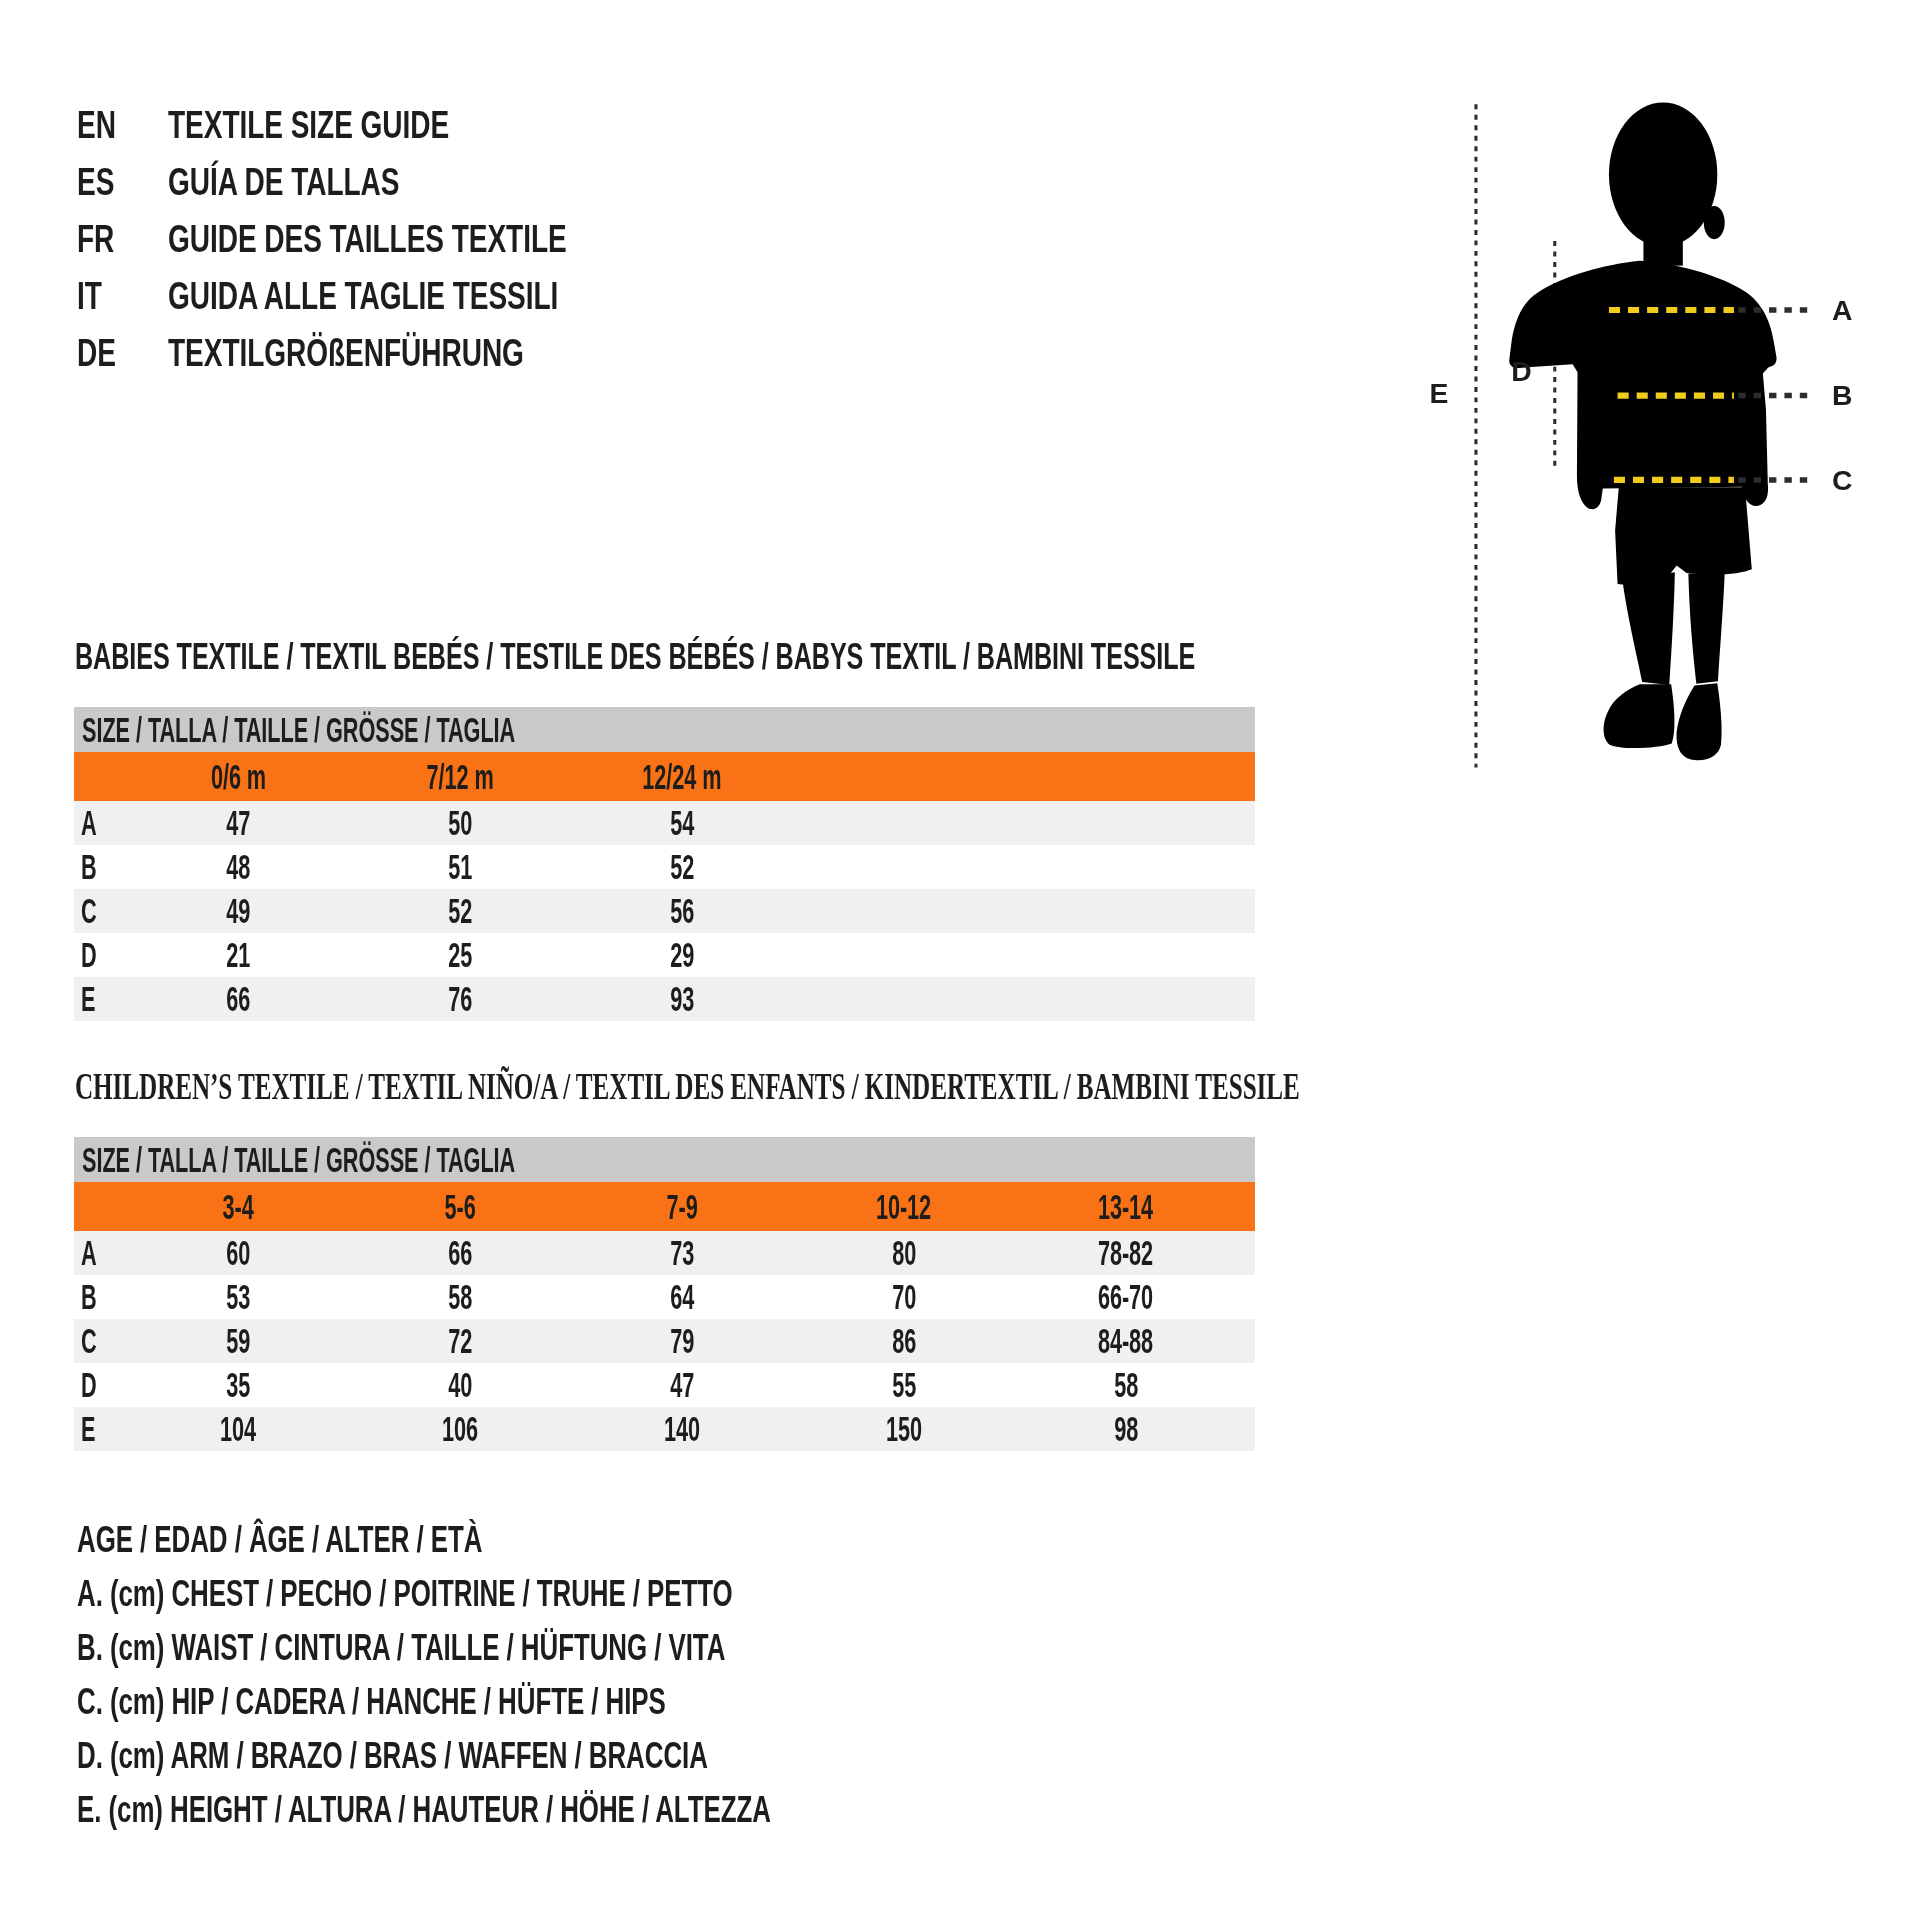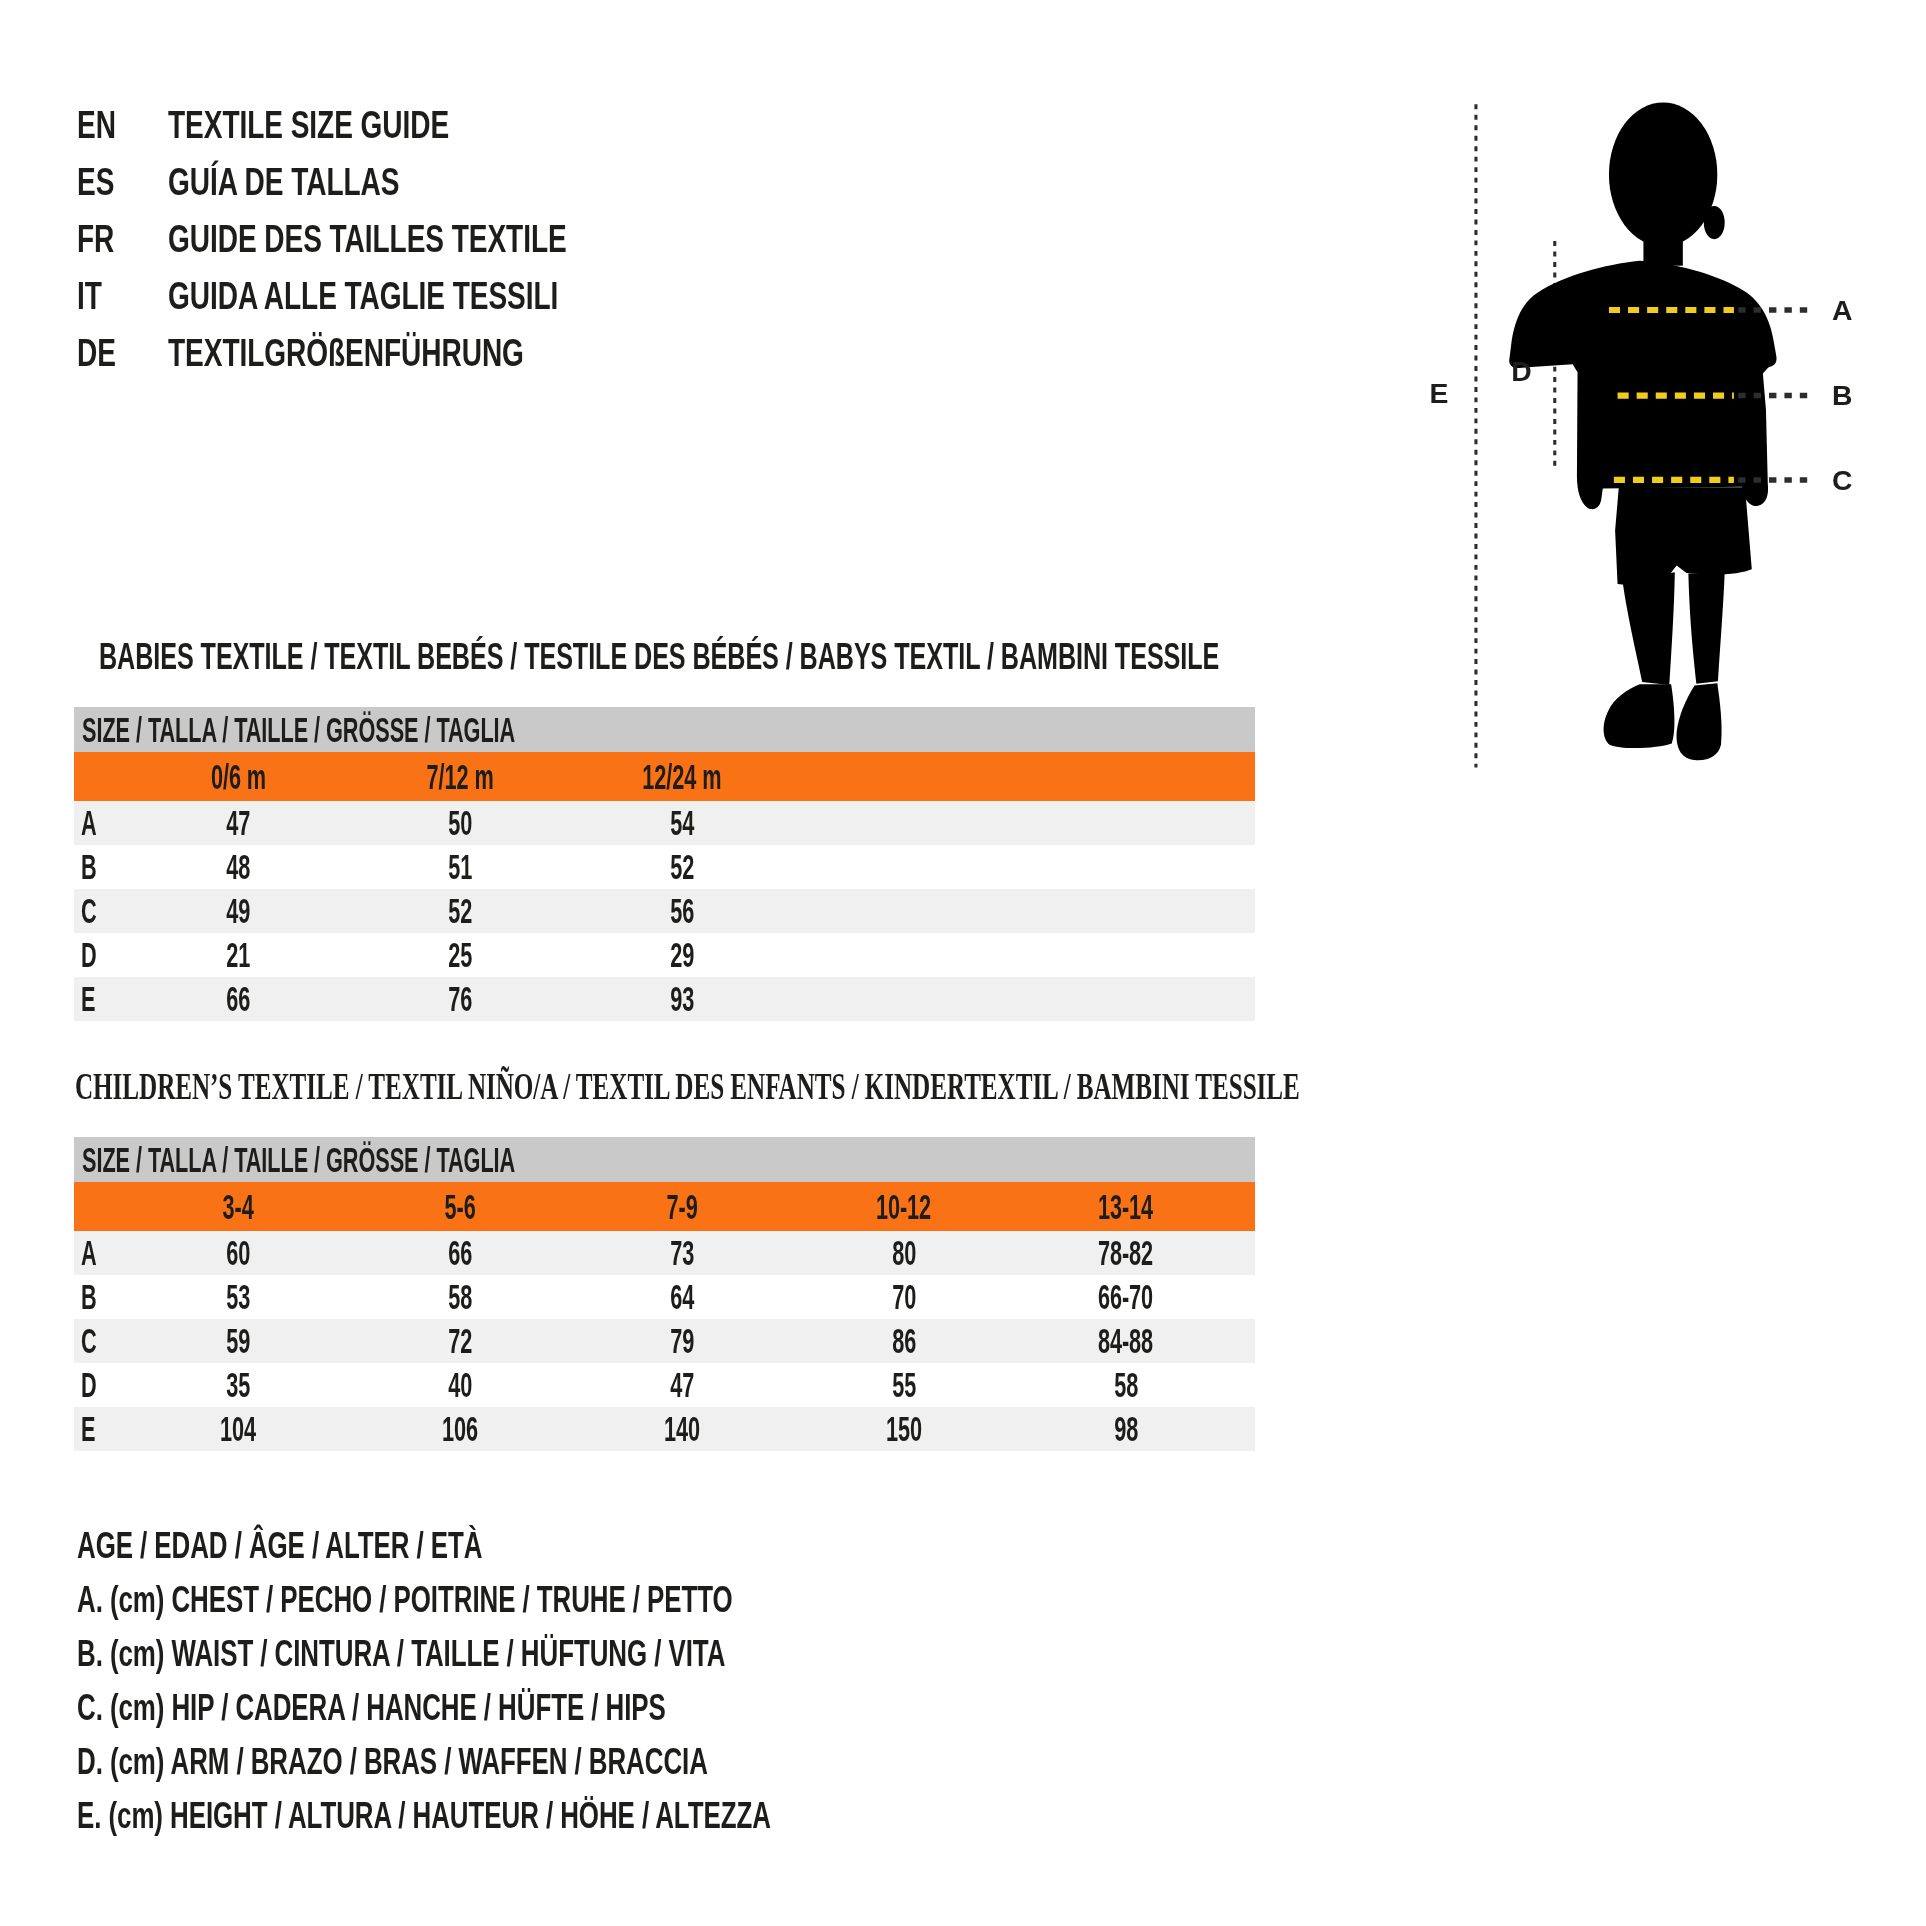--- a/index.html
+++ b/index.html
@@ -16,38 +16,38 @@
 
   
   .hdr{position:absolute;left:77px;top:96px;}
   .hrow{display:flex;align-items:center;height:57px;font-size:39px;}
   .hcode{width:91px;flex:0 0 91px;}
   
   .fig{position:absolute;left:1423px;top:99px;width:431px;height:672px;}
   .fig text{font-family:"Liberation Sans","DejaVu Sans",sans-serif;font-weight:700;font-size:46px;fill:#1d1d1b;}
   
   .sec-title{position:absolute;left:75px;font-size:37px;line-height:47px;white-space:nowrap;}
-  .st-babies{top:633px;margin-left:24px;}
+  .st-babies{top:633px;}
   .st-children{top:1063px;font-family:Liberation Serif, serif;}
   
   .table{position:absolute;left:74px;width:1181px;}
   .tb-babies{top:707px;}
   .tb-children{top:1137px;}
   .size-bar{height:45px;background:#c9c9c9;display:flex;align-items:center;padding-left:8px;font-size:35px;}
   .trow{display:grid;align-items:center;height:44px;font-size:35px;}
   .trow.cols-3{grid-template-columns:53px 222px 222px 222px;}
   .trow.cols-5{grid-template-columns:53px 222px 222px 222px 222px 222px;}
   .trow.thead{height:49px;background:#f97316;}
   .trow .rl{padding-left:7.4px;}
   .trow .cell{text-align:center;}
   .row-odd{background:#f0f0f0;}
   .row-even{background:#ffffff;}
   
   .legend{position:absolute;left:77px;top:1513px;}
-  .lrow{display:flex;align-items:flex-end;height:54px;font-size:36px;}
+  .lrow{display:flex;align-items:center;height:54px;font-size:36px;}
 </style>
 </head>
 <body>
 
 <div class="page">
 
   <div class="hdr">
     <div class="hrow">
       <span class="hcode"><span class="cx">EN</span></span>
       <span class="cx">TEXTILE SIZE GUIDE</span>

